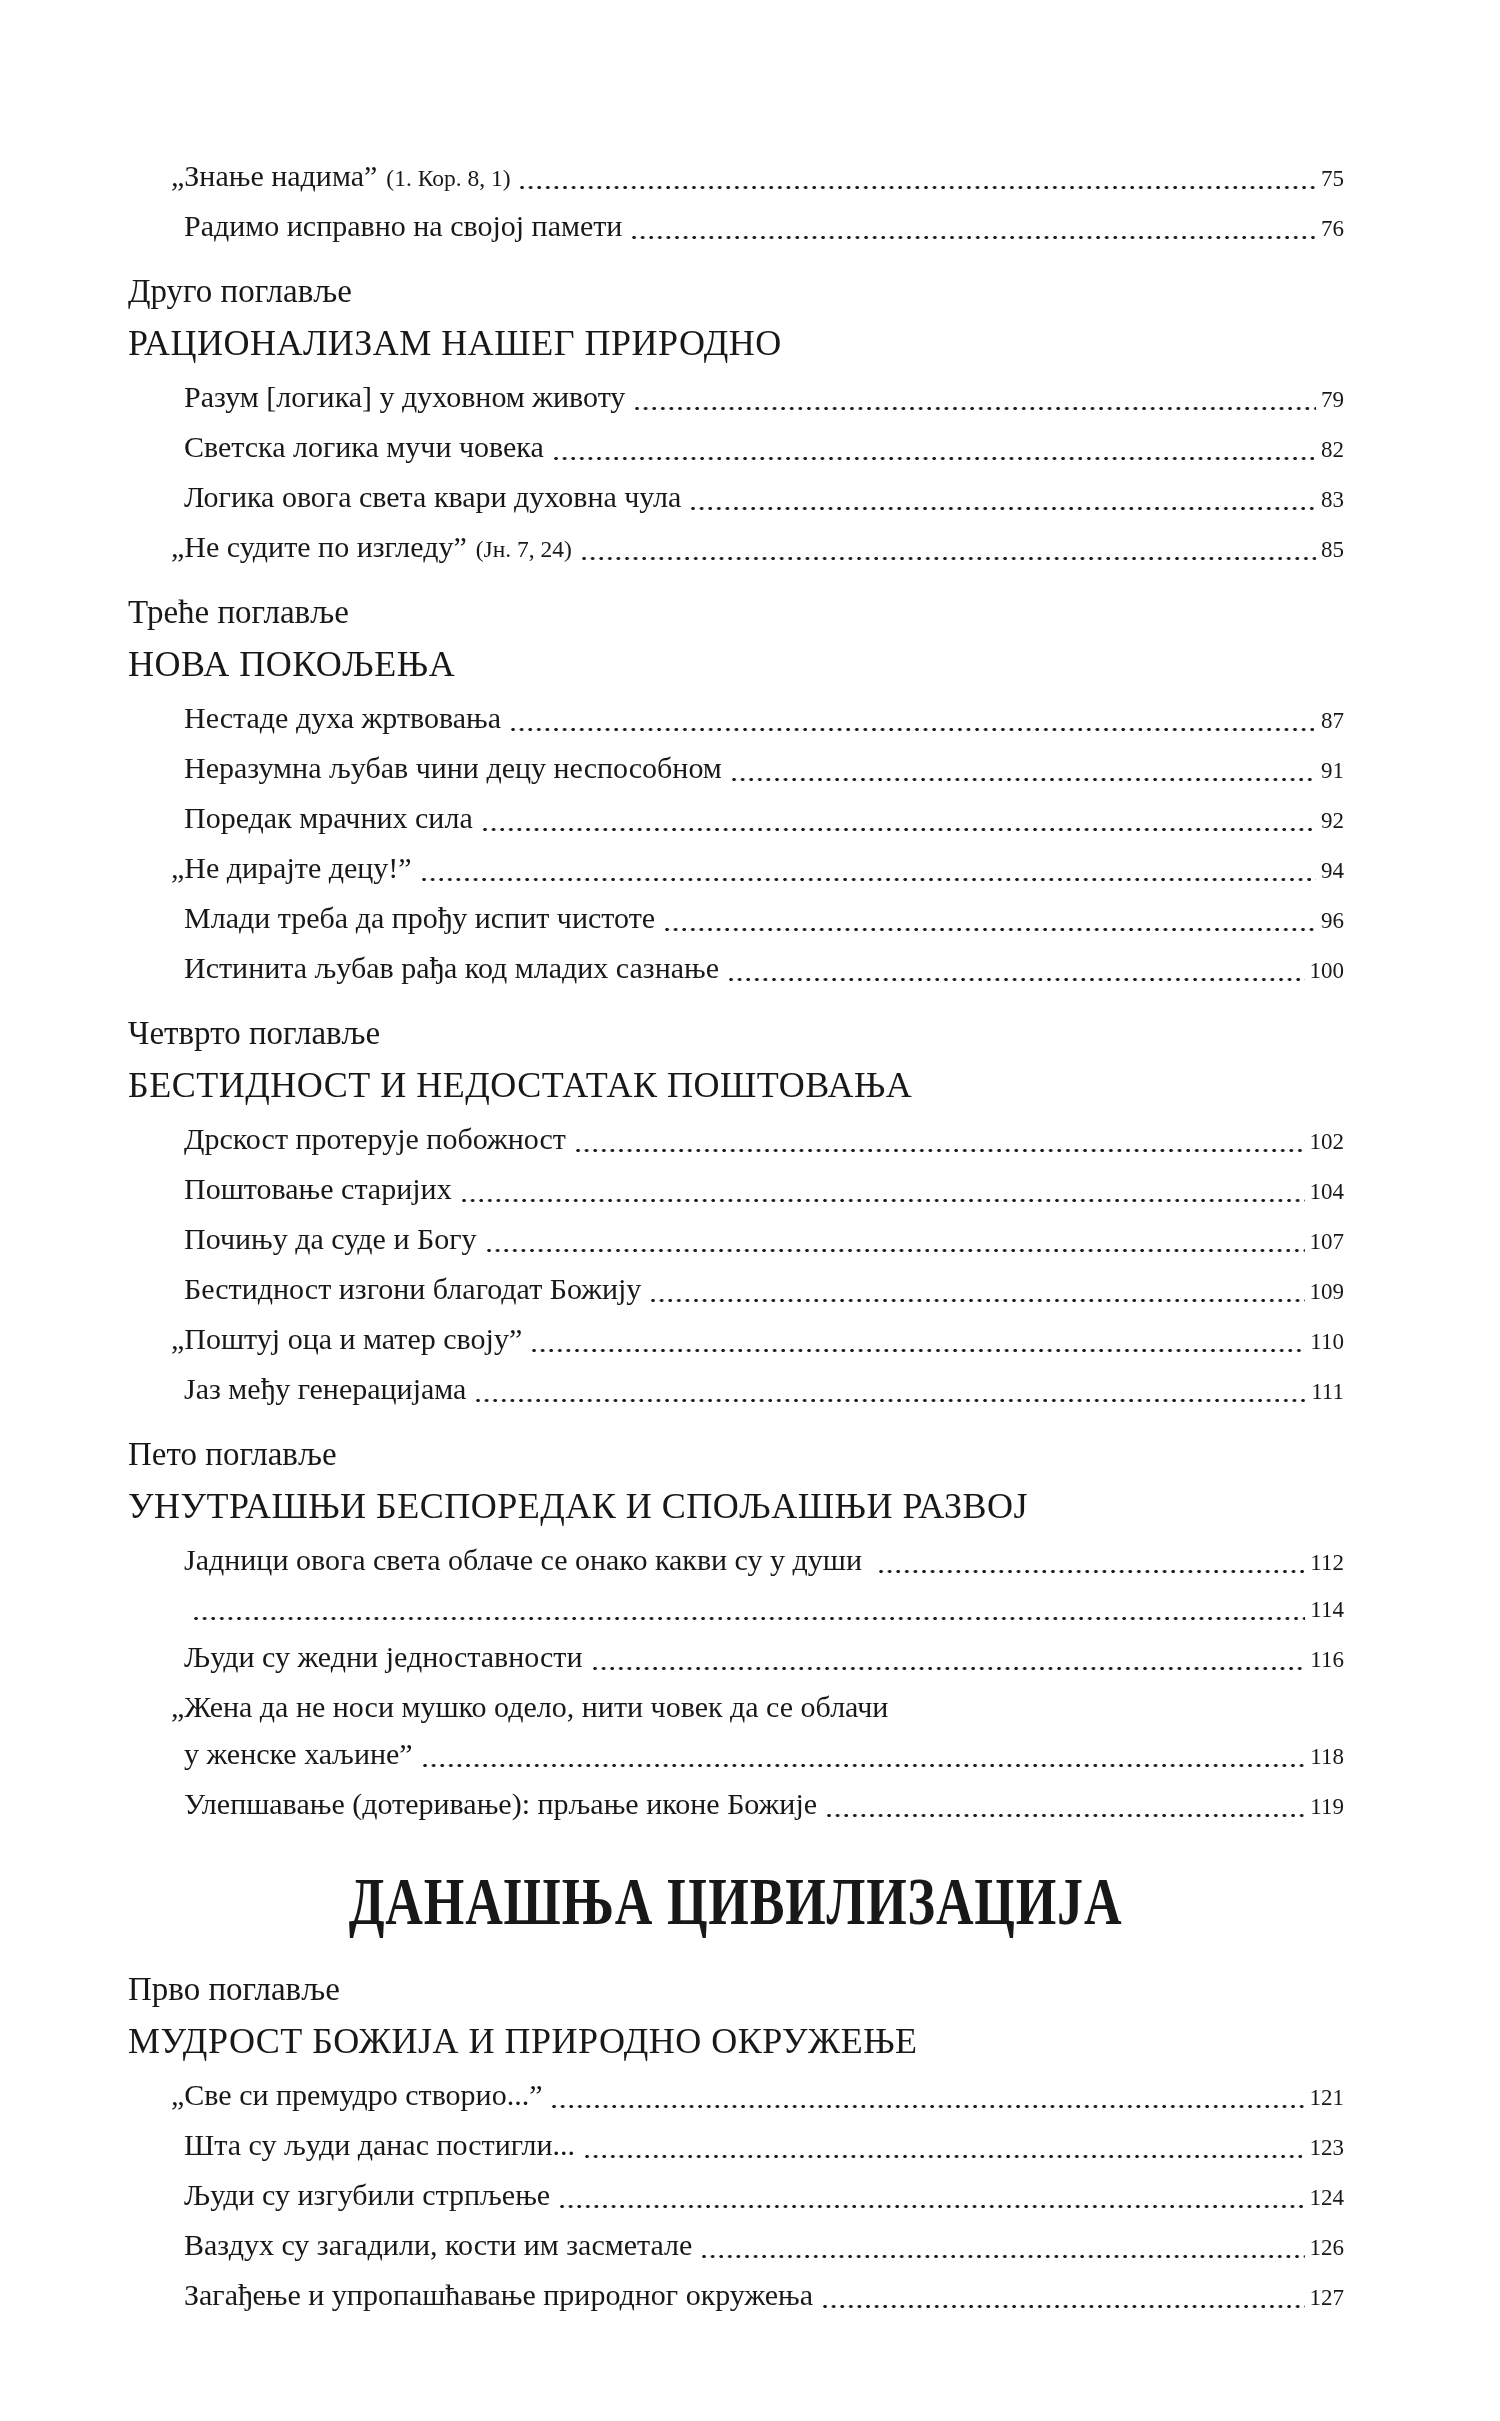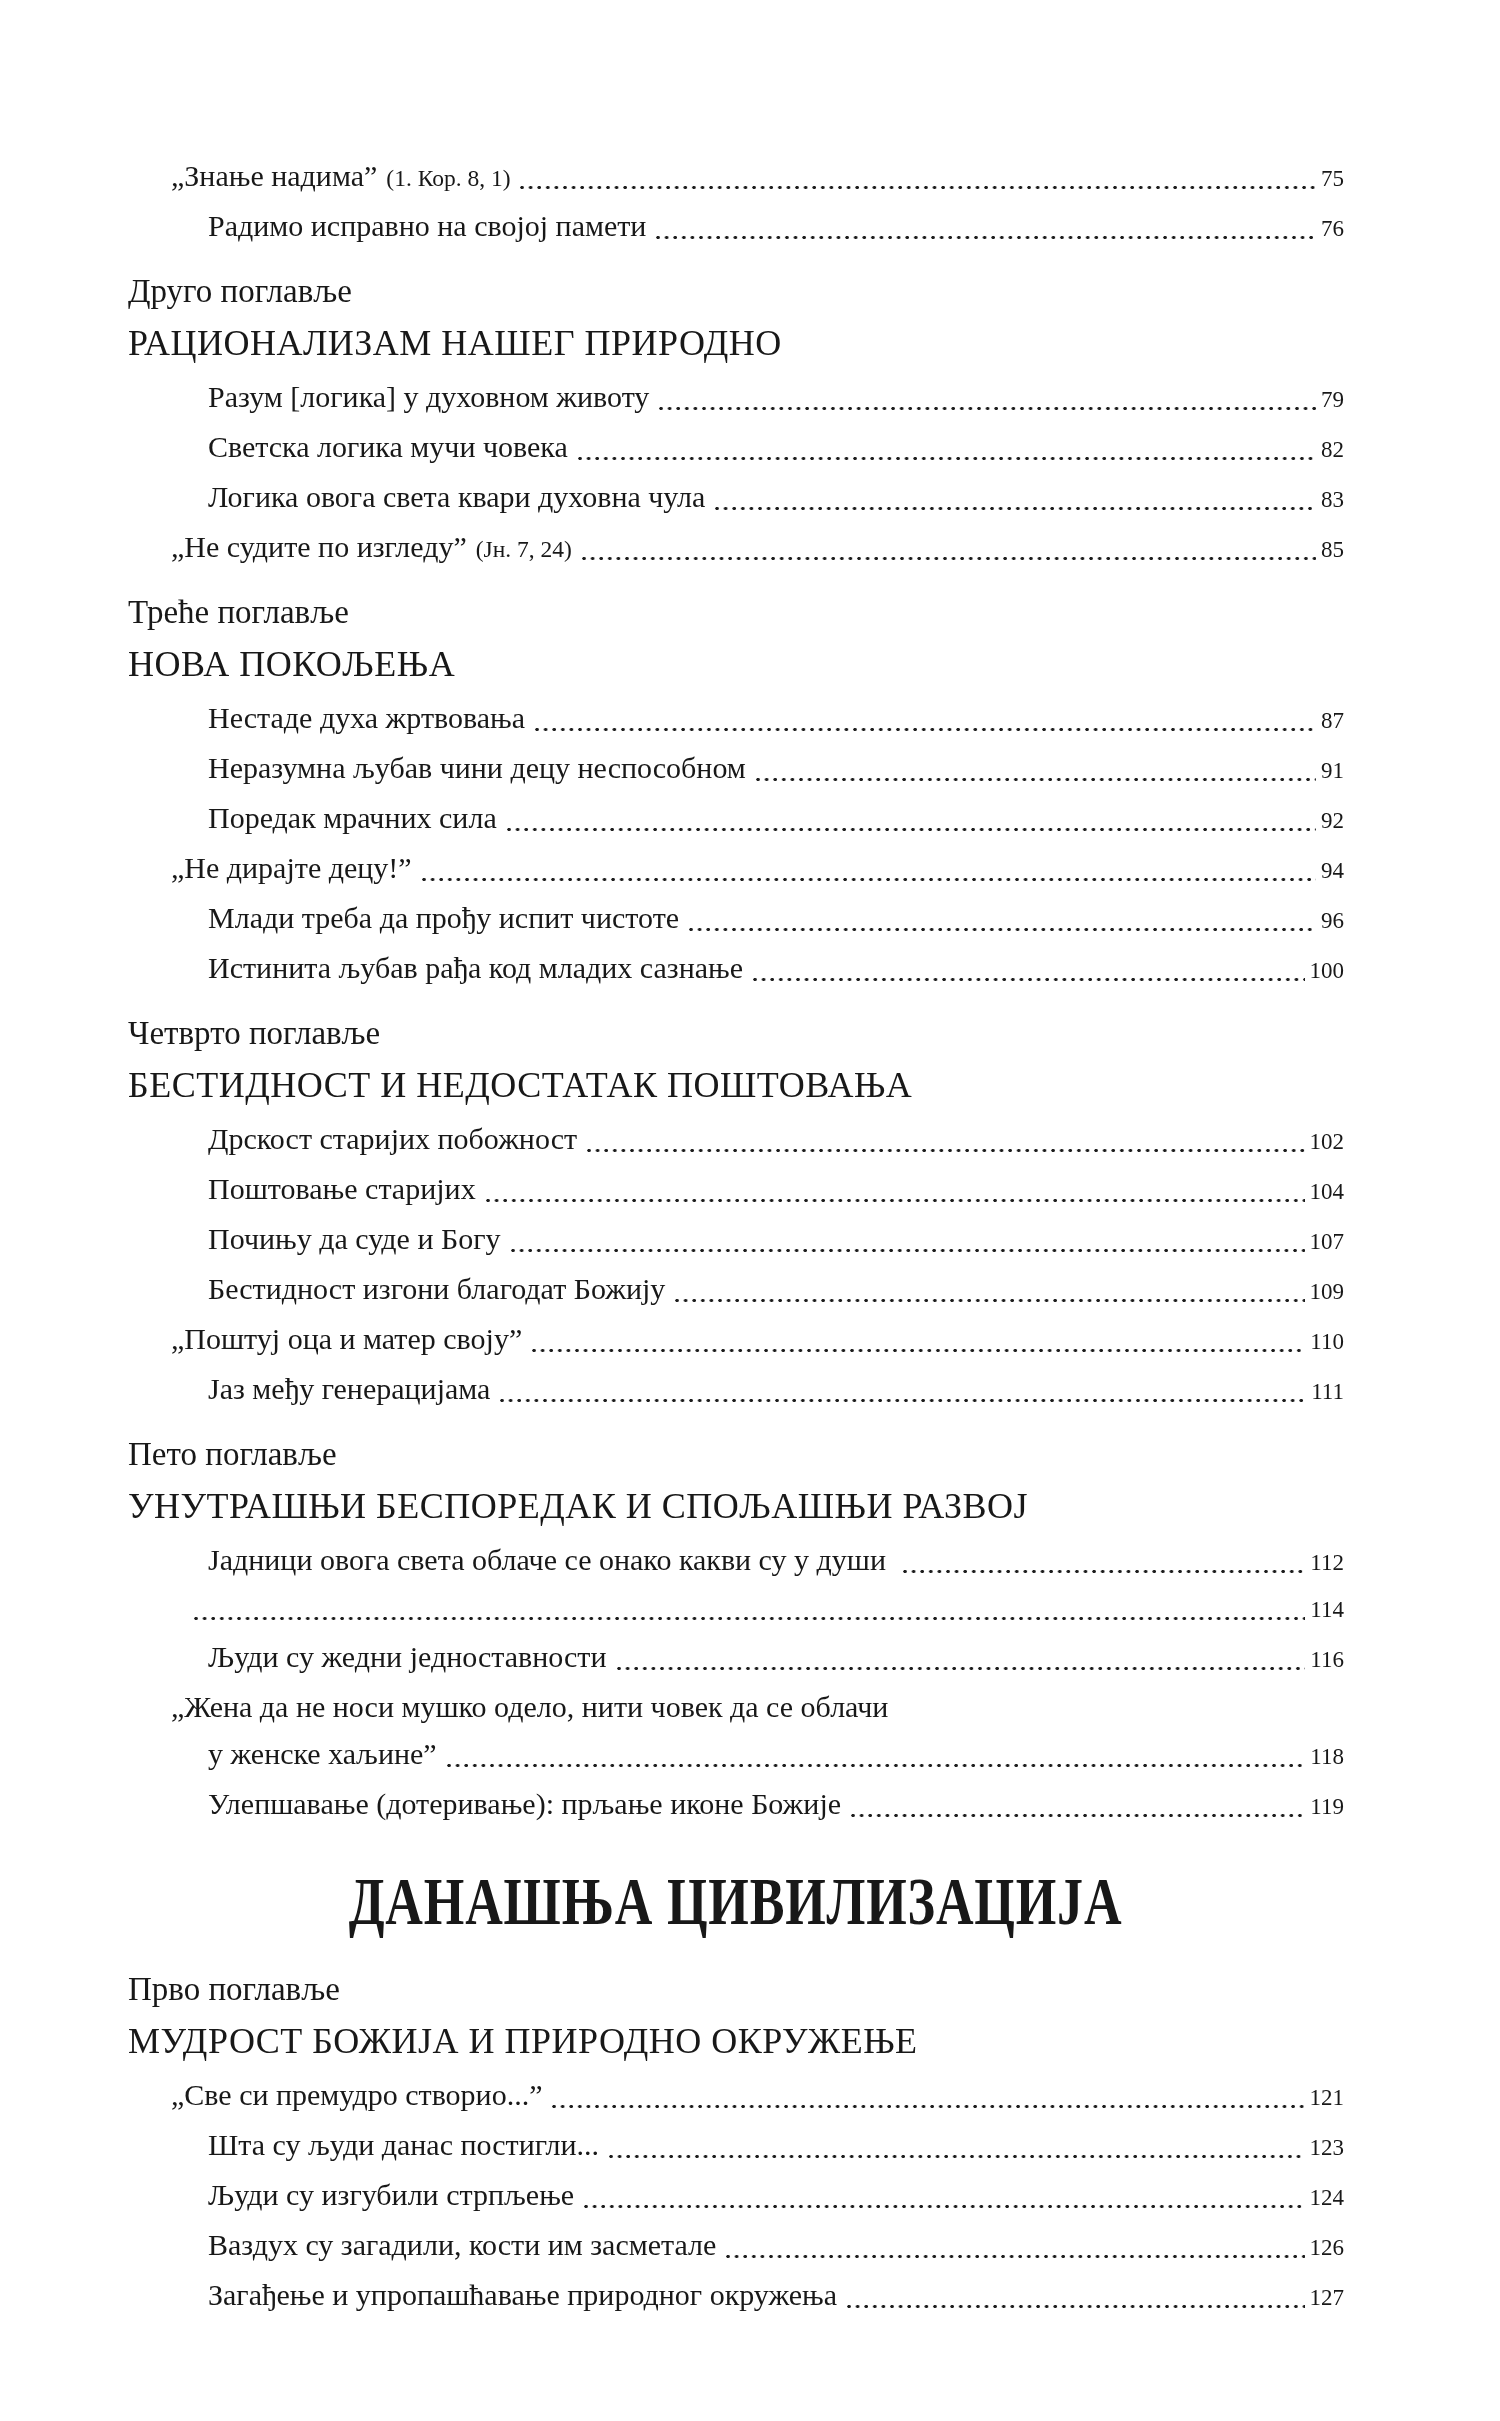--- a/index.html
+++ b/index.html
@@ -20,21 +20,21 @@
   
   .row {
     display: flex;
     align-items: baseline;
     font-size: 30px;
     line-height: 47px;
     white-space: nowrap;
   }
   .entry { padding-left: 56px; }
   .hang .t { margin-left: -13px; } 
-  .t { white-space: pre; margin-left: 24px; }
+  .t { white-space: pre; }
   .ref {
     font-size: 23.5px;
     margin-left: 9px;
     white-space: pre;
   }
   .dots {
     flex: 1 1 auto;
     min-width: 18px;
     align-self: flex-end;
     height: 5px;
@@ -148,21 +148,21 @@
   </div>
     <div class="row entry">
     <span class="t">Истинита љубав рађа код младих сазнање</span>
 
     <span class="dots"></span>
     <span class="pg">100</span>
   </div>
     <div class="chapter">Четврто поглавље</div>
     <div class="chapter-title">БЕСТИДНОСТ И НЕДОСТАТАК ПОШТОВАЊА</div>
     <div class="row entry">
-    <span class="t">Дрскост старијих побожност</span>
+    <span class="t">Дрскост протерује побожност</span>
 
     <span class="dots"></span>
     <span class="pg">102</span>
   </div>
     <div class="row entry">
     <span class="t">Поштовање старијих</span>
 
     <span class="dots"></span>
     <span class="pg">104</span>
   </div>

